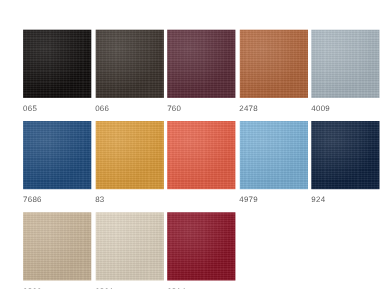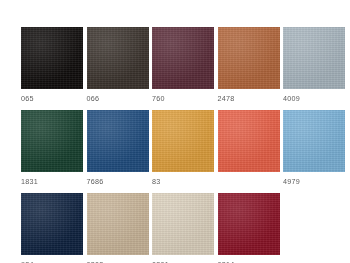--- a/index.html
+++ b/index.html
@@ -98,24 +98,20 @@
       </div>
       <div class="swatch-cell">
         <div class="swatch-chip" style="background-color: rgb(180, 103, 60);"></div>
         <div class="swatch-label">2478</div>
       </div>
       <div class="swatch-cell">
         <div class="swatch-chip" style="background-color: rgb(169, 183, 192);"></div>
         <div class="swatch-label">4009</div>
       </div>
       <div class="swatch-cell">
-        <div class="swatch-chip" style="background-color: rgb(23, 65, 47);"></div>
-        <div class="swatch-label">1831</div>
-      </div>
-      <div class="swatch-cell">
         <div class="swatch-chip" style="background-color: rgb(31, 77, 128);"></div>
         <div class="swatch-label">7686</div>
       </div>
       <div class="swatch-cell">
         <div class="swatch-chip" style="background-color: rgb(224, 160, 60);"></div>
         <div class="swatch-label">83</div>
       </div>
       <div class="swatch-cell">
         <div class="swatch-chip" style="background-color: rgb(234, 96, 71);"></div>
       </div>

